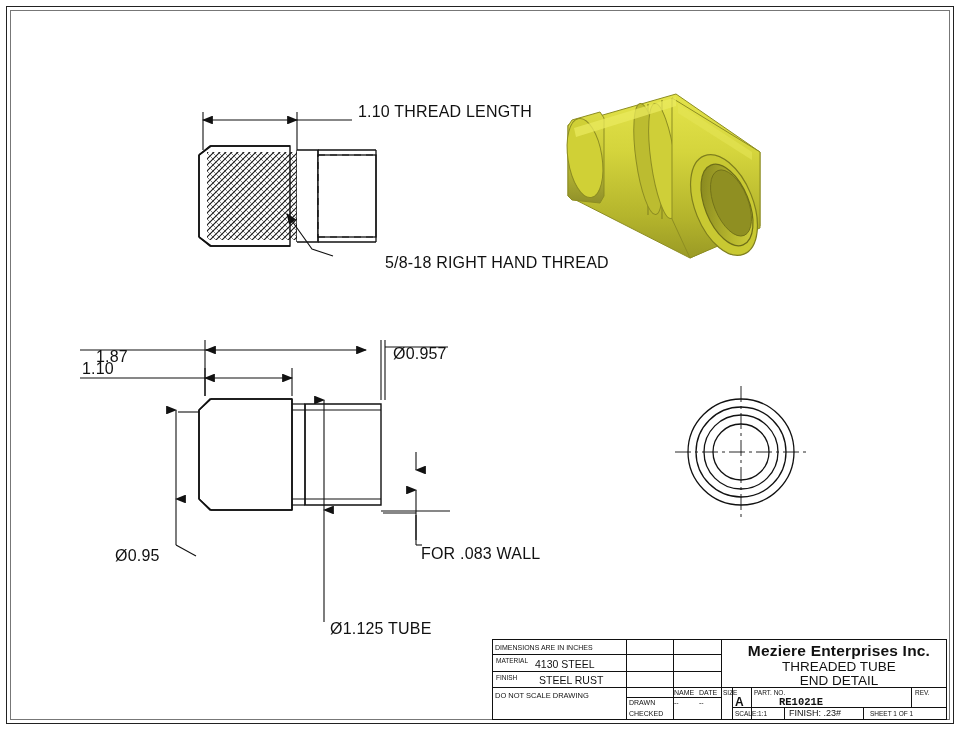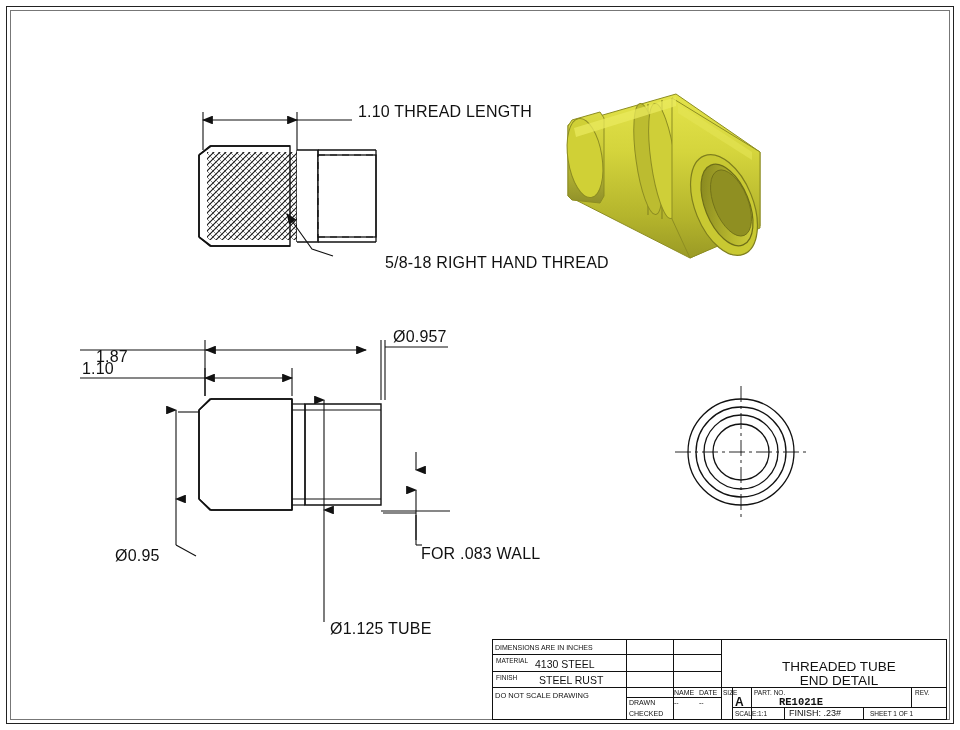--- a/index.html
+++ b/index.html
@@ -290,21 +290,21 @@
   </svg>
 
   <div class="lbl dim-text" style="left:358px; top:103px;">1.10 THREAD LENGTH</div>
 
   <div class="lbl dim-text" style="left:342px; top:254px;margin-left:43px;">5/8-18 RIGHT HAND THREAD</div>
 
   <div class="lbl dim-text" style="left:96px; top:348px;">1.87</div>
 
   <div class="lbl dim-text" style="left:82px; top:360px;">1.10</div>
 
-  <div class="lbl dim-text" style="left:393px; top:328px;">Ø0.957</div>
+  <div class="lbl dim-text" style="left:393px; top:345px;">Ø0.957</div>
 
   <div class="lbl dim-text" style="left:115px; top:547px;">Ø0.95</div>
 
   <div class="lbl dim-text" style="left:421px; top:545px;">FOR .083 WALL</div>
 
   <div class="lbl dim-text" style="left:330px; top:620px;">Ø1.125 TUBE</div>
 
   <div id="title-block">
 
     <div class="vline" style="left:133px;"></div>
@@ -350,17 +350,18 @@
     <div class="tb-cell tb-tag" style="left:261px; top:49px;">PART. NO.</div>
     <div class="tb-cell" style="left:286px; top:57px; font-size:10.5px; font-weight:bold;font-family:Liberation Mono, monospace;">RE1021E</div>
 
     <div class="tb-cell tb-tag" style="left:422px; top:49px;">REV.</div>
     <div class="tb-cell center" style="left:419px; top:57px; width:34px; font-size:9px;"></div>
 
     <div class="tb-cell" style="left:242px; top:70px; font-size:6.5px;">SCALE:1:1</div>
     <div class="tb-cell" style="left:296px; top:69px; font-size:9px;">FINISH: .23#</div>
     <div class="tb-cell" style="left:377px; top:70px; font-size:6.5px;">SHEET 1 OF 1</div>
 
+    <div class="tb-cell company" style="left:239px; top:2px; width:214px;">Meziere Enterprises Inc.</div>
     <div class="tb-cell draw-title" style="left:239px; top:33px; width:214px;">END DETAIL</div>
     <div class="tb-cell draw-title" style="left:239px; top:19px; width:214px;">THREADED TUBE</div>
   </div>
 
 </div>
 
 </body></html>

